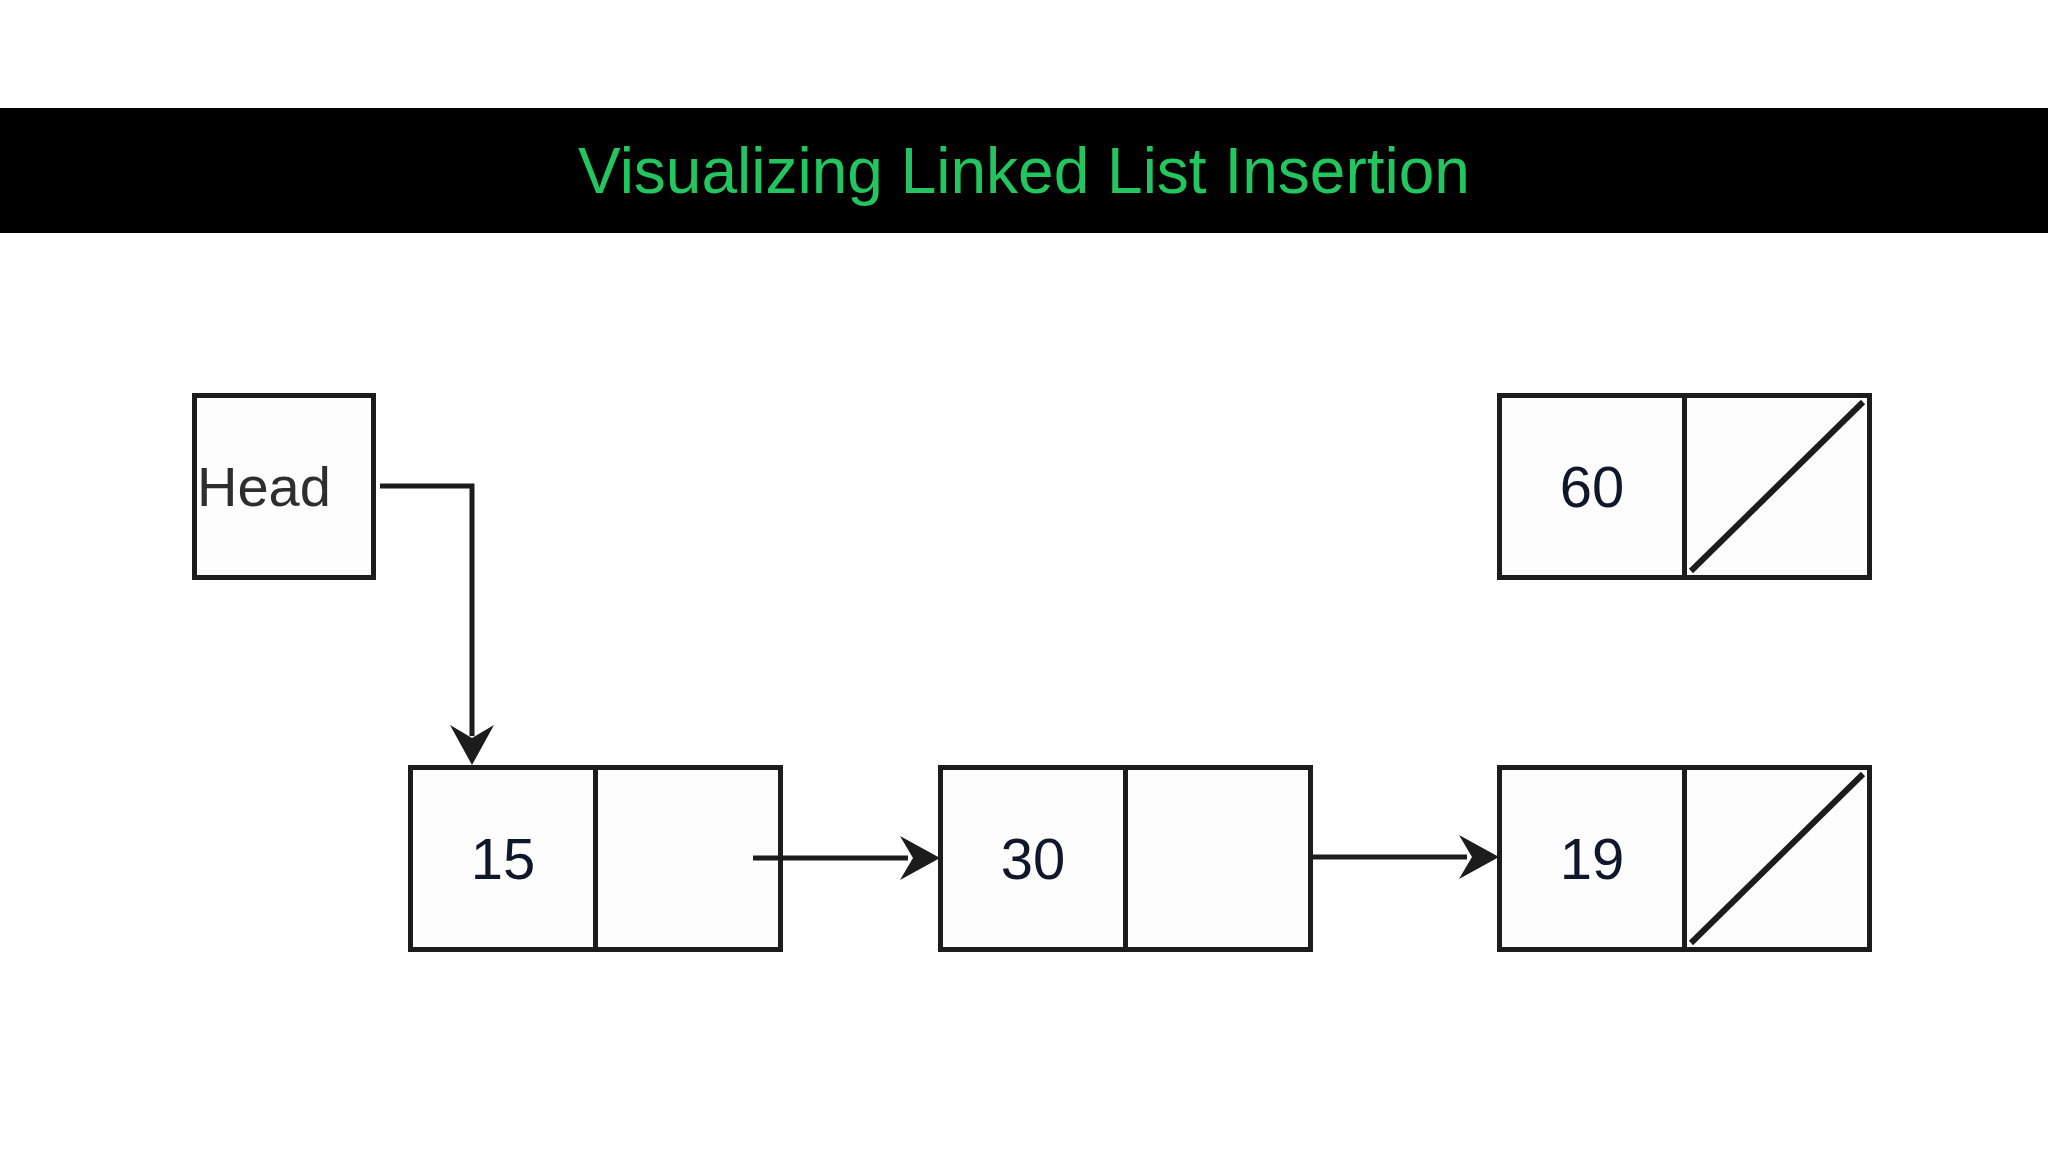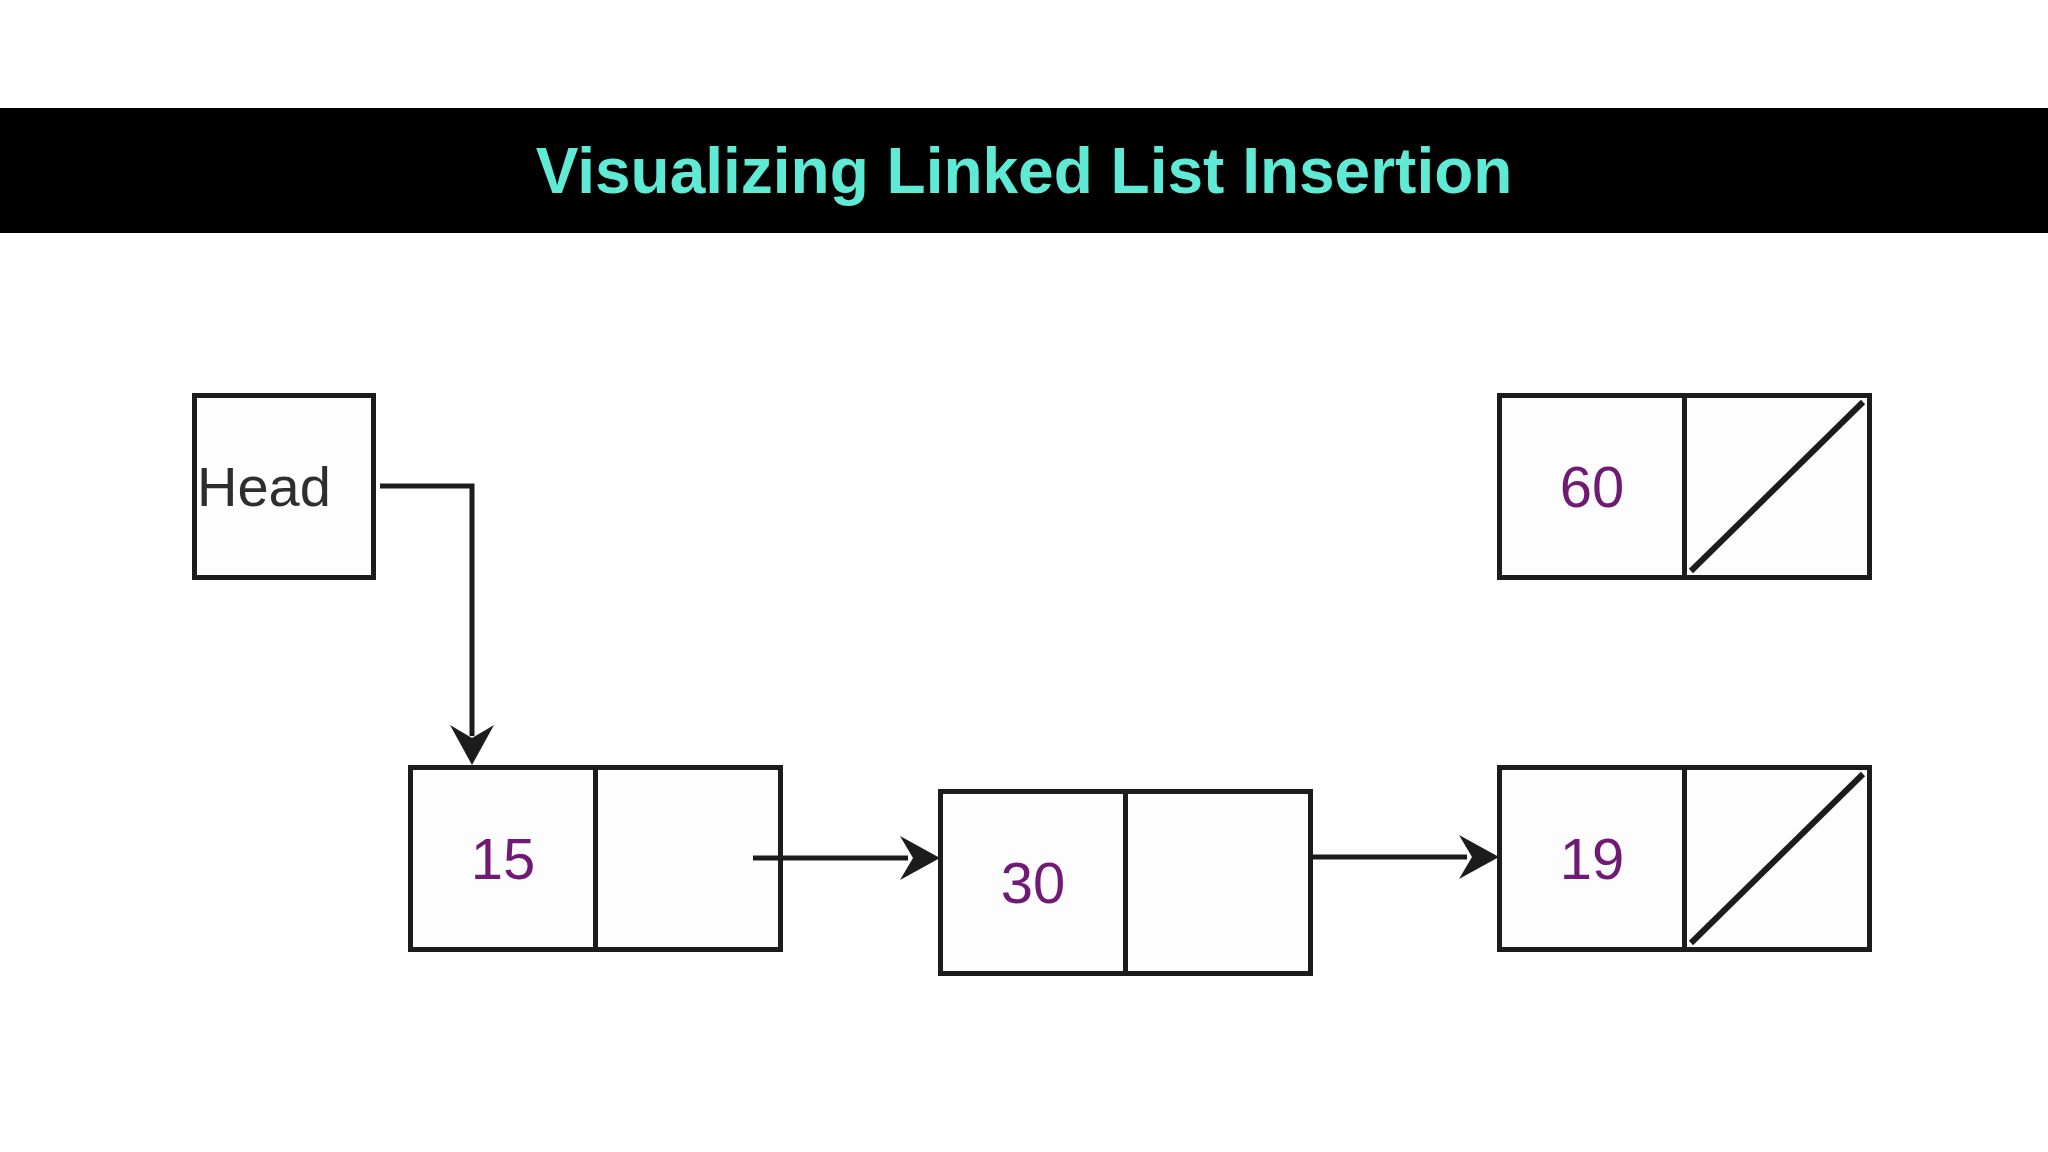--- a/index.html
+++ b/index.html
@@ -20,23 +20,23 @@
     left: 0;
     top: 108px;
     width: 2048px;
     height: 125px;
     background: #000000;
     display: flex;
     align-items: center;
     justify-content: center;
   }
   .title-text {
-    color: #5eead4;
+    color: #22c55e;
     font-size: 64px;
-    font-weight: 700;
+    font-weight: 400;
     letter-spacing: 0px;
     white-space: nowrap;
   }
   .box {
     position: absolute;
     box-sizing: border-box;
     border: 5px solid #1c1c1c;
     background: #fdfdfd;
   }
   .head-box {
@@ -53,36 +53,36 @@
     color: #2e2e2e;
   }
   .node {
     width: 375px;
     height: 187px;
     display: flex;
     flex-direction: row;
   }
   .node-60 { left: 1497px; top: 393px; }
   .node-15 { left: 378px;  top: 765px; margin-left: 30px; }
-  .node-30 { left: 938px;  top: 765px; margin-top: 24px; }
+  .node-30 { left: 938px;  top: 765px; }
   .node-45 { left: 1497px; top: 765px; }
   .cell-data {
     flex: 1 1 0;
     display: flex;
     align-items: center;
     justify-content: center;
   }
   .cell-pointer {
     flex: 1 1 0;
     position: relative;
     border-left: 5px solid #1c1c1c;
   }
   .cell-value {
     font-size: 58px;
-    color: #701a75;
+    color: #0f172a;
   }
   .null-slash {
     position: absolute;
     left: 0; top: 0;
     width: 100%;
     height: 100%;
   }
   .connector-layer {
     position: absolute;
     left: 0; top: 0;

